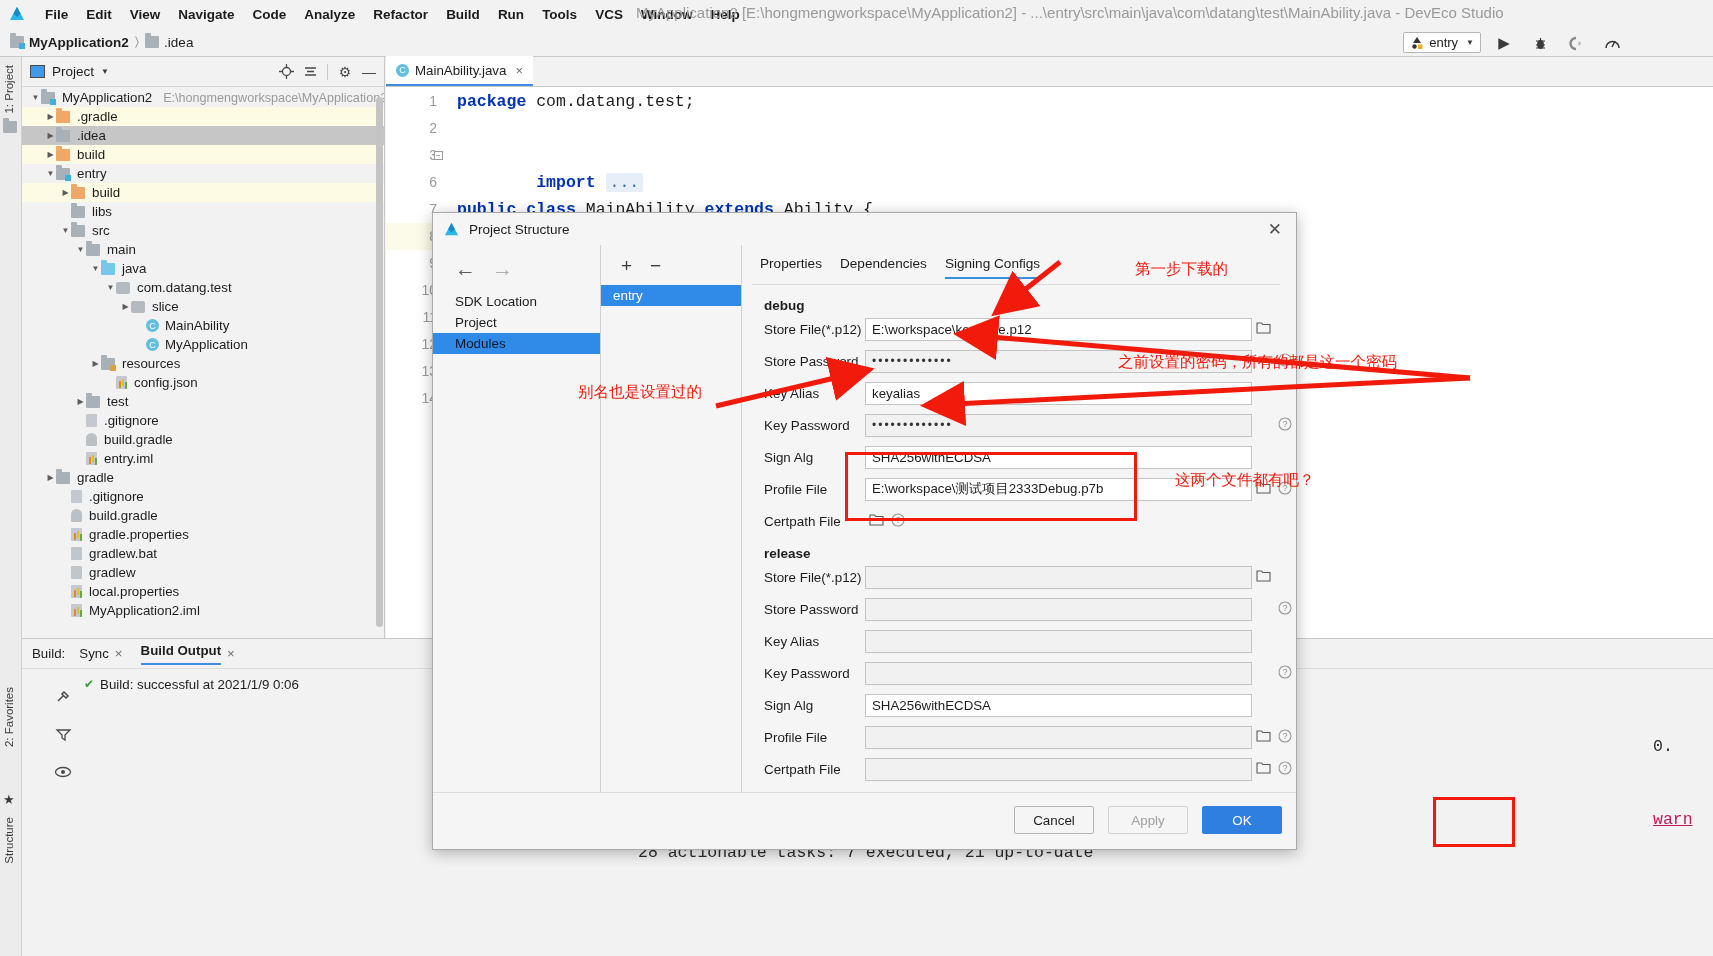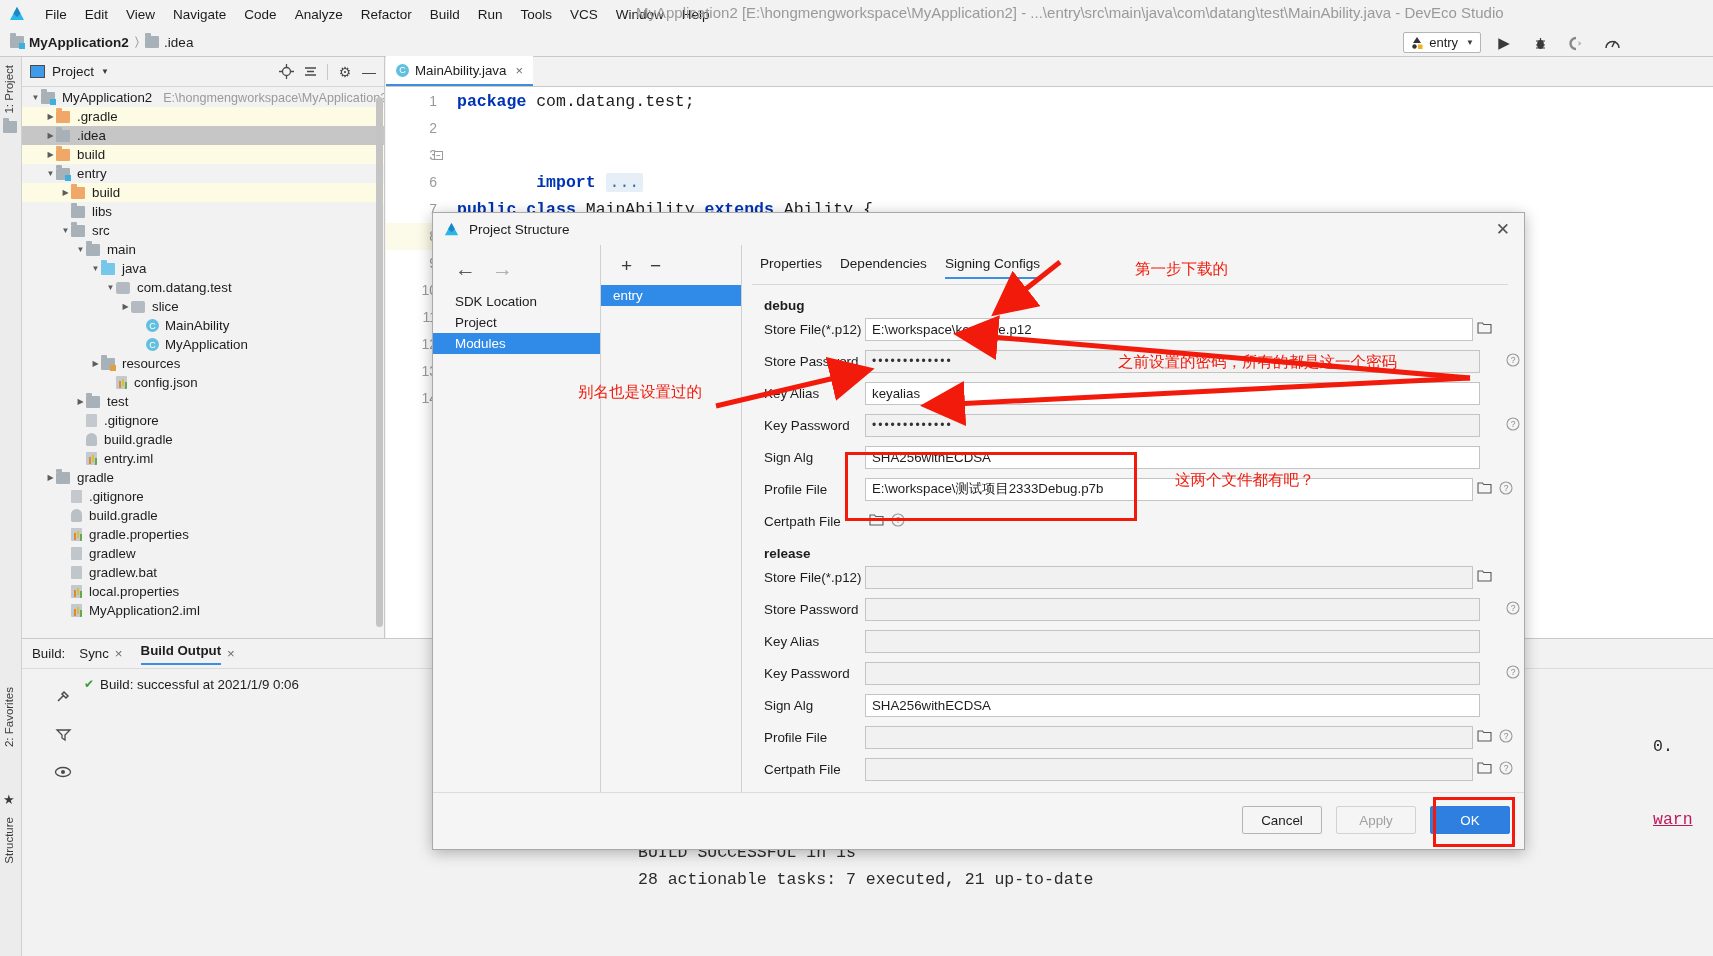--- a/index.html
+++ b/index.html
@@ -12,21 +12,21 @@
   }
 
   
   .menubar {
     height:28px; background:#f2f2f2; display:flex; align-items:center;
     padding-left:8px; position:relative;
   }
   .app-logo { width:18px; height:18px; margin-right:10px; position:relative; }
   .app-logo svg { display:block; }
   .menubar .mi {
-    padding:3px 9px; font-size:13.5px; color:#1b1b1b; white-space:nowrap;
+    padding:3px 9px; font-size:13.5px; color:#1b1b1b; white-space:nowrap;font-weight:bold;
   }
   .win-title {
     position:absolute; left:636px; top:4px;
     color:#9a9a9a; font-size:15px; white-space:nowrap;
   }
 
   
   .navbar {
     height:29px; background:#f2f2f2; border-bottom:1px solid #c9c9c9;
     display:flex; align-items:center; padding-left:10px; position:relative;
@@ -138,35 +138,35 @@
   .consolearea { position:absolute; left:616px; top:200px; font-family:"Liberation Mono","DejaVu Sans Mono",monospace;
                  font-size:16.5px; color:#2b2b2b; }
   .consolearea div { height:27px; line-height:27px; white-space:pre; }
 
   .rightedge { position:absolute; right:0; top:680px; width:60px; font-family:"Liberation Mono","DejaVu Sans Mono",monospace;
                font-size:16.5px; color:#2b2b2b;}
   .rightedge .w { color:#be185d; text-decoration:underline; }
 
   
   .dialog {
-    position:absolute; left:432px; top:212px; width:1093px; height:638px;
+    position:absolute; left:432px; top:212px; width:865px; height:638px;
     background:#f5f5f5; border:1px solid #a9a9a9;
     box-shadow:0 3px 14px rgba(0,0,0,.28);
   }
   .dlg-title { height:32px; display:flex; align-items:center; padding:0 10px; }
   .dlg-title .dicon { width:17px;height:17px;margin-right:9px; }
   .dlg-title .ttxt { font-size:13.5px; }
   .dlg-close { margin-left:auto; font-size:17px; color:#555; line-height:1; padding:0 4px; }
 
   .dlg-body { position:absolute; left:0; top:32px; right:0; bottom:57px; display:flex; }
   .nav-col { width:168px; border-right:1px solid #d0d0d0; background:#f5f5f5; position:relative;}
   .nav-arrows { display:flex; align-items:center; gap:16px; padding:12px 0 10px 22px; font-size:21px; color:#7d7d7d; }
   .nav-arrows .on { color:#5c5c5c; }
   .nav-item { height:21px; line-height:21px; padding-left:22px; font-size:13.4px; }
-  .nav-item.active { background:#2f8ae8; color:#ffffff; }
+  .nav-item.active { background:#2f8ae8; color:#0f172a; }
 
   .mod-col { width:141px; border-right:1px solid #d0d0d0; background:#f5f5f5; position:relative; }
   .mod-tools { display:flex; align-items:center; gap:18px; padding:10px 0 8px 20px; font-size:19px; color:#3a3a3a; }
   .mod-item { height:21px; line-height:21px; padding-left:12px; font-size:13.4px; }
   .mod-item.active { background:#2f8ae8; color:#fff; }
 
   .detail-col { flex:1; position:relative; background:#f5f5f5; }
   .dtabs { display:flex; gap:18px; padding:11px 0 0 18px; font-size:13.6px; }
   .dtab { padding-bottom:6px; }
   .dtab.active { border-bottom:2px solid #3d8ee0; }
@@ -555,29 +555,29 @@
             <span class="doc props"></span>
           </span>
           <span class="nm">gradle.properties</span>
         </div>
         <div class="row light">
           <span style="display:inline-block;width:38px;flex:none"></span>
           <span class="arrow empty">▶</span>
           <span style="display:flex;align-items:center">
             <span class="doc"></span>
           </span>
+          <span class="nm">gradlew.bat</span>
+        </div>
+        <div class="row light">
+          <span style="display:inline-block;width:38px;flex:none"></span>
+          <span class="arrow empty">▶</span>
+          <span style="display:flex;align-items:center">
+            <span class="doc"></span>
+          </span>
           <span class="nm">gradlew</span>
-        </div>
-        <div class="row light">
-          <span style="display:inline-block;width:38px;flex:none"></span>
-          <span class="arrow empty">▶</span>
-          <span style="display:flex;align-items:center">
-            <span class="doc"></span>
-          </span>
-          <span class="nm">gradlew.bat</span>
         </div>
         <div class="row light">
           <span style="display:inline-block;width:38px;flex:none"></span>
           <span class="arrow empty">▶</span>
           <span style="display:flex;align-items:center">
             <span class="doc props"></span>
           </span>
           <span class="nm">local.properties</span>
         </div>
         <div class="row light">
@@ -651,21 +651,20 @@
           </svg>
       </div>
     </div>
     <div class="bp-content">
       <div class="bp-line">
         <span class="chk">✔</span>
         <span>Build: successful at 2021/1/9 0:06</span>
       </div>
     </div>
     <div class="consolearea">
-      <div>BUILD SUCCESSFUL in 1s</div>
       <div>28 actionable tasks: 7 executed, 21 up-to-date</div>
     </div>
   </div>
 
   <div class="rightedge">
     <div>0.</div>
     <div style="height:54px;"></div>
     <div class="w">warn</div>
   </div>
 </div>

